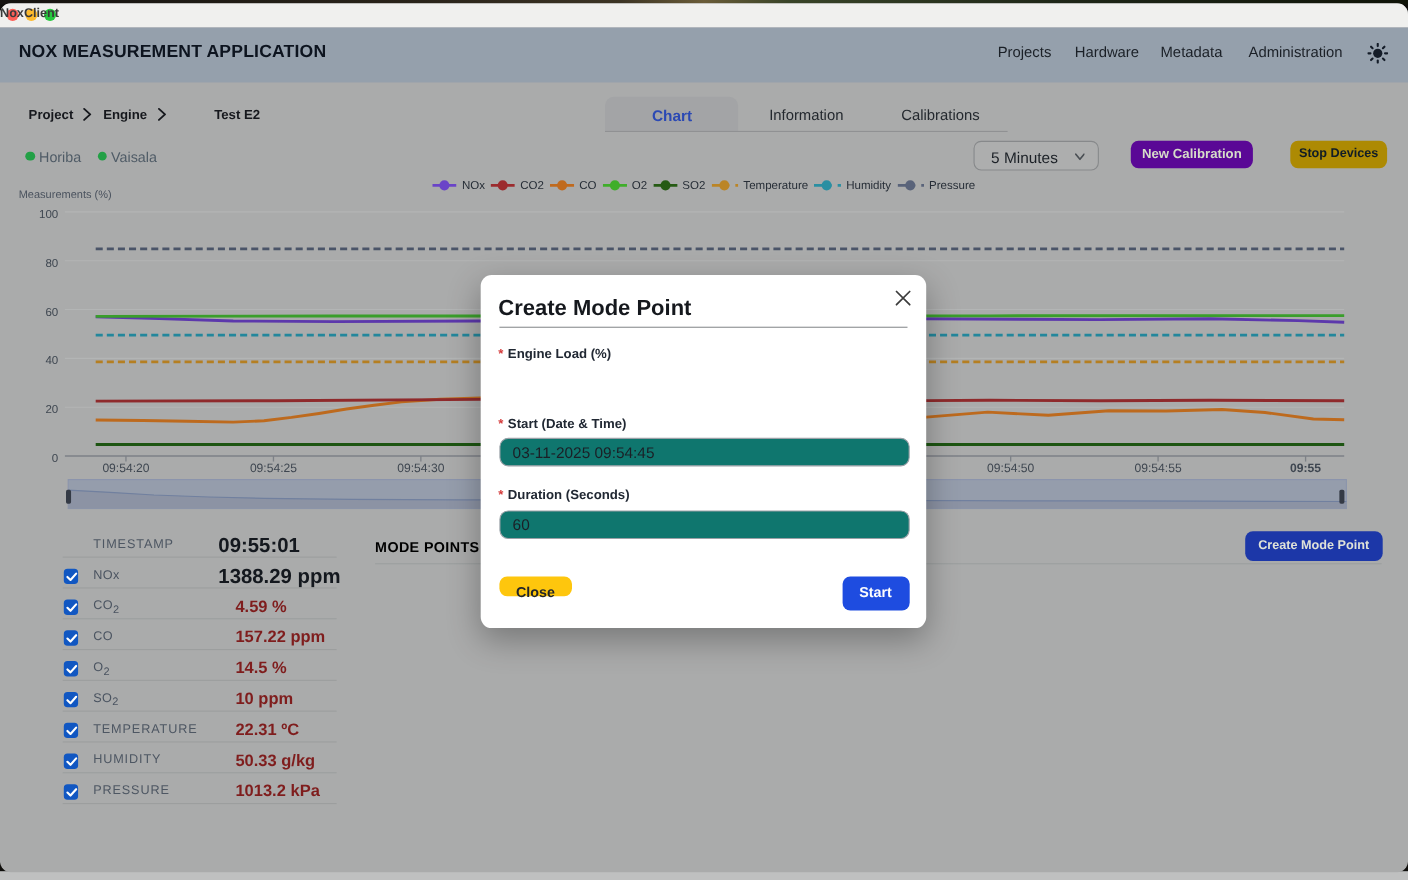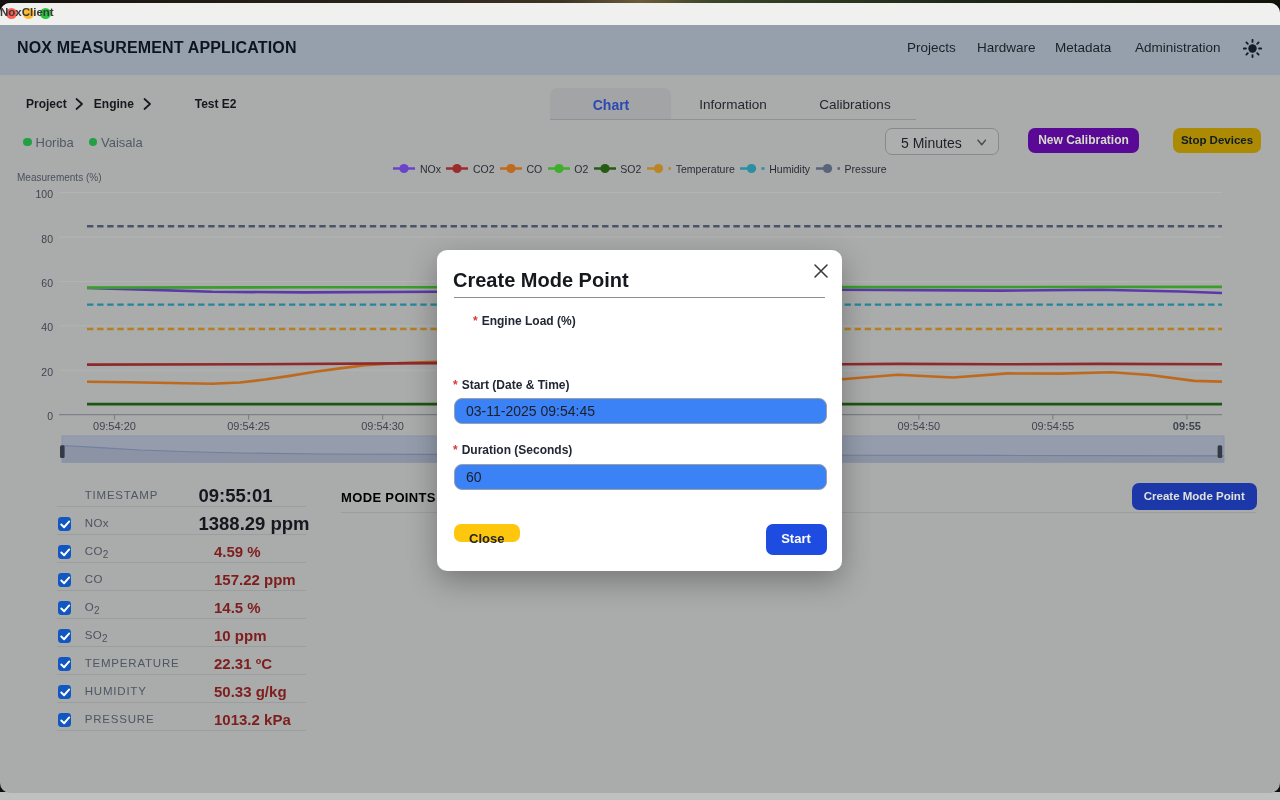--- a/index.html
+++ b/index.html
@@ -43,21 +43,21 @@
   .rowlbl { position:absolute; left:84.7px; font-size:11.5px; color:#4a5360; letter-spacing:0.4px; }
   .hdrlbl { position:absolute; left:84.7px; font-size:11.5px; color:#4e5763; letter-spacing:0.8px; }
   .rowval { position:absolute; left:214px; font-size:15px; font-weight:700; color:#7f1d1d; white-space:nowrap; }
   .rowvalbig { position:absolute; left:198.5px; font-size:18.5px; font-weight:700; color:#14181e; white-space:nowrap; }
   sub { font-size:10px; }
   
   #modal { left:437px; top:249.5px; width:404.5px; height:321px; background:#ffffff; border-radius:10px;
     box-shadow:0 10px 30px rgba(0,0,0,0.3); }
   .mlabel { position:absolute; left:16px; font-size:12px; font-weight:700; color:#212833; }
   .mlabel b { color:#d43c3c; font-weight:600; margin-right:4px; }
-  .minput { position:absolute; left:17px; width:373px; border:1px solid #9aa0a6; border-radius:8px; background:#3b82f6;
+  .minput { position:absolute; left:17px; width:373px; border:1px solid #9aa0a6; border-radius:8px; background:#0f766e;
     font-size:14px; color:#1b1f26; padding-left:11px; display:flex; align-items:center; }
 </style>
 </head>
 <body>
 <div id="topstrip" class="abs"></div>
 <div id="botstrip" class="abs"></div>
 <div id="window" class="abs">
 
   <div id="titlebar" class="abs">
     <div class="tl" style="left:6.4px; background:#fd5f57;"></div>
@@ -286,20 +286,20 @@
   <div class="abs" style="left:341px; top:509px; width:915px; height:1px; background:#9c9e9e;"></div>
   <div class="btn abs" style="left:1132px; top:479.5px; width:124.5px; height:27px; background:#1c37a8; color:#dfe2d8; font-size:11.5px; line-height:27px; white-space:nowrap;">Create Mode Point</div>
 </div>
 
 <div id="modal" class="abs">
   <div style="position:absolute; left:16px; top:19px; font-size:20px; font-weight:700; color:#15181d;">Create Mode Point</div>
   <svg style="position:absolute; left:376px; top:13px;" width="16" height="16" viewBox="0 0 16 16">
       <path d="M2 2 L14 14 M14 2 L2 14" stroke="#3c3c3c" stroke-width="1.6" stroke-linecap="round"></path>
     </svg>
   <div style="position:absolute; left:17px; top:47.5px; width:371px; height:1px; background:#8c8e91;"></div>
-  <div class="mlabel" style="top:64px;margin-left:20px;"><b>*</b>Engine Load (%)</div>
+  <div class="mlabel" style="top:64px;"><b>*</b>Engine Load (%)</div>
   <div class="mlabel" style="top:128.5px;"><b>*</b>Start (Date &amp; Time)</div>
   <div class="minput" style="top:148.5px; height:26px;">03-11-2025 09:54:45</div>
   <div class="mlabel" style="top:193px;"><b>*</b>Duration (Seconds)</div>
   <div class="minput" style="top:214px; height:26px;">60</div>
   <div class="btn" style="left:17px; top:274.5px; width:65.5px; height:18px; background:#fec60d; color:#20242b; font-size:13px; line-height:30.5px;">Close</div>
   <div class="btn" style="left:328.5px; top:274.5px; width:61px; height:30.5px; background:#1e4ce0; color:#fdfdfd; font-size:13px; line-height:30.5px;">Start</div>
 </div>
 
 </body></html>

